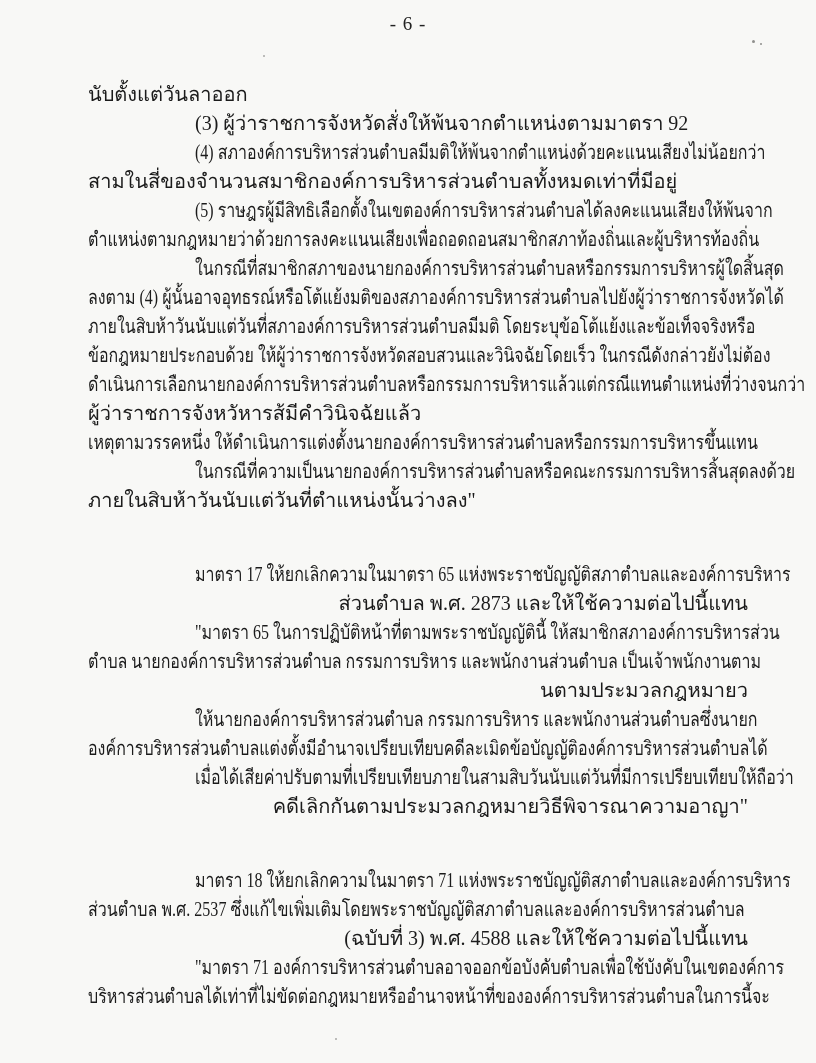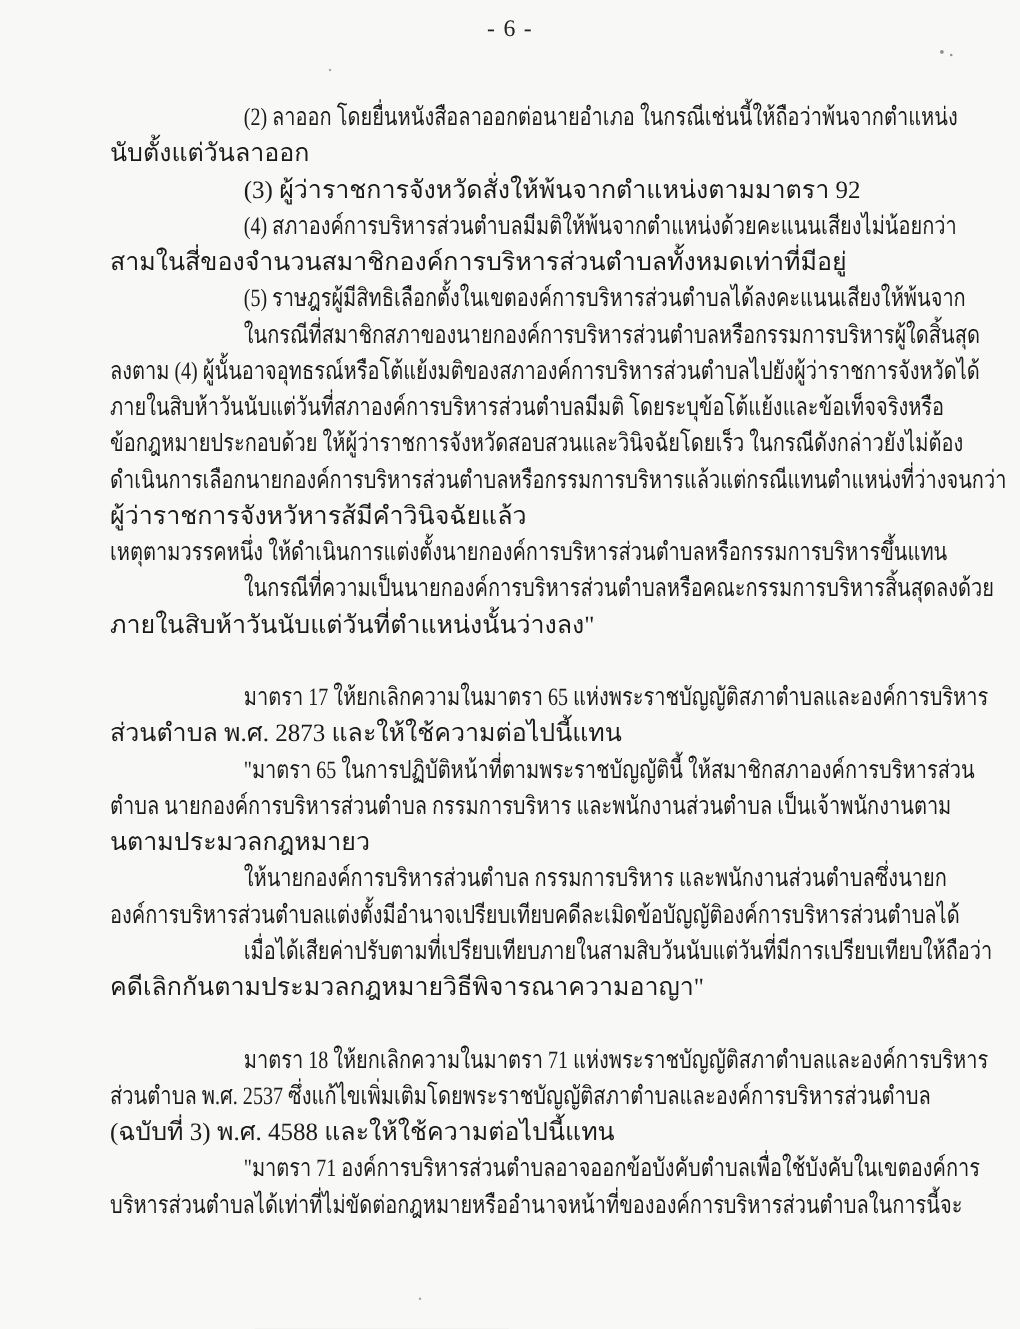--- a/index.html
+++ b/index.html
@@ -28,21 +28,22 @@
     letter-spacing: 1px;
     color: #222;
   }
   .text-body {
     position: absolute;
     left: 88px;
     top: 80px;
     width: 660px;
   }
   .block + .block {
-    margin-top: 29px;
+    margin-top: 45px;
+    text-align: right;
   }
   .line {
     height: 29px;
     line-height: 29px;
     font-size: 20px;
     white-space: nowrap;
   }
   .line.indent {
     padding-left: 107px;
   }
@@ -66,26 +67,26 @@
 <div class="page">
   <div class="page-number">- 6 -</div>
 
   <span class="speck s1"></span>
   <span class="speck s2"></span>
   <span class="speck s3"></span>
   <span class="speck s4"></span>
 
   <div class="text-body" id="text-body">
       <div class="block">
-        <div class="line indent"><span style="transform: scaleX(0.8);">(2)  ลาออก  โดยยื่นหนังสือลาออกต่อนายอำเภอ  ในกรณีเช่นนี้ให้ถือว่าพ้นจากตำแหน่ง</span></div>
         <div class="line"><span>นับตั้งแต่วันลาออก</span></div>
         <div class="line indent"><span>(3)  ผู้ว่าราชการจังหวัดสั่งให้พ้นจากตำแหน่งตามมาตรา 92</span></div>
         <div class="line indent"><span style="transform: scaleX(0.8);">(4)  สภาองค์การบริหารส่วนตำบลมีมติให้พ้นจากตำแหน่งด้วยคะแนนเสียงไม่น้อยกว่า</span></div>
         <div class="line"><span>สามในสี่ของจำนวนสมาชิกองค์การบริหารส่วนตำบลทั้งหมดเท่าที่มีอยู่</span></div>
         <div class="line indent"><span style="transform: scaleX(0.8);">(5)  ราษฎรผู้มีสิทธิเลือกตั้งในเขตองค์การบริหารส่วนตำบลได้ลงคะแนนเสียงให้พ้นจาก</span></div>
+        <div class="line"><span style="transform: scaleX(0.8);">ตำแหน่งตามกฎหมายว่าด้วยการลงคะแนนเสียงเพื่อถอดถอนสมาชิกสภาท้องถิ่นและผู้บริหารท้องถิ่น</span></div>
         <div class="line indent"><span style="transform: scaleX(0.8);">ในกรณีที่สมาชิกสภาของนายกองค์การบริหารส่วนตำบลหรือกรรมการบริหารผู้ใดสิ้นสุด</span></div>
         <div class="line"><span style="transform: scaleX(0.8);">ลงตาม (4)  ผู้นั้นอาจอุทธรณ์หรือโต้แย้งมติของสภาองค์การบริหารส่วนตำบลไปยังผู้ว่าราชการจังหวัดได้</span></div>
         <div class="line"><span style="transform: scaleX(0.8);">ภายในสิบห้าวันนับแต่วันที่สภาองค์การบริหารส่วนตำบลมีมติ  โดยระบุข้อโต้แย้งและข้อเท็จจริงหรือ</span></div>
         <div class="line"><span style="transform: scaleX(0.8);">ข้อกฎหมายประกอบด้วย  ให้ผู้ว่าราชการจังหวัดสอบสวนและวินิจฉัยโดยเร็ว  ในกรณีดังกล่าวยังไม่ต้อง</span></div>
         <div class="line"><span style="transform: scaleX(0.8);">ดำเนินการเลือกนายกองค์การบริหารส่วนตำบลหรือกรรมการบริหารแล้วแต่กรณีแทนตำแหน่งที่ว่างจนกว่า</span></div>
         <div class="line"><span>ผู้ว่าราชการจังหวัหารส้มีคำวินิจฉัยแล้ว</span></div>
         <div class="line"><span style="transform: scaleX(0.8);">เหตุตามวรรคหนึ่ง  ให้ดำเนินการแต่งตั้งนายกองค์การบริหารส่วนตำบลหรือกรรมการบริหารขึ้นแทน</span></div>
         <div class="line indent"><span style="transform: scaleX(0.8);">ในกรณีที่ความเป็นนายกองค์การบริหารส่วนตำบลหรือคณะกรรมการบริหารสิ้นสุดลงด้วย</span></div>
         <div class="line"><span>ภายในสิบห้าวันนับแต่วันที่ตำแหน่งนั้นว่างลง"</span></div>
       </div>

